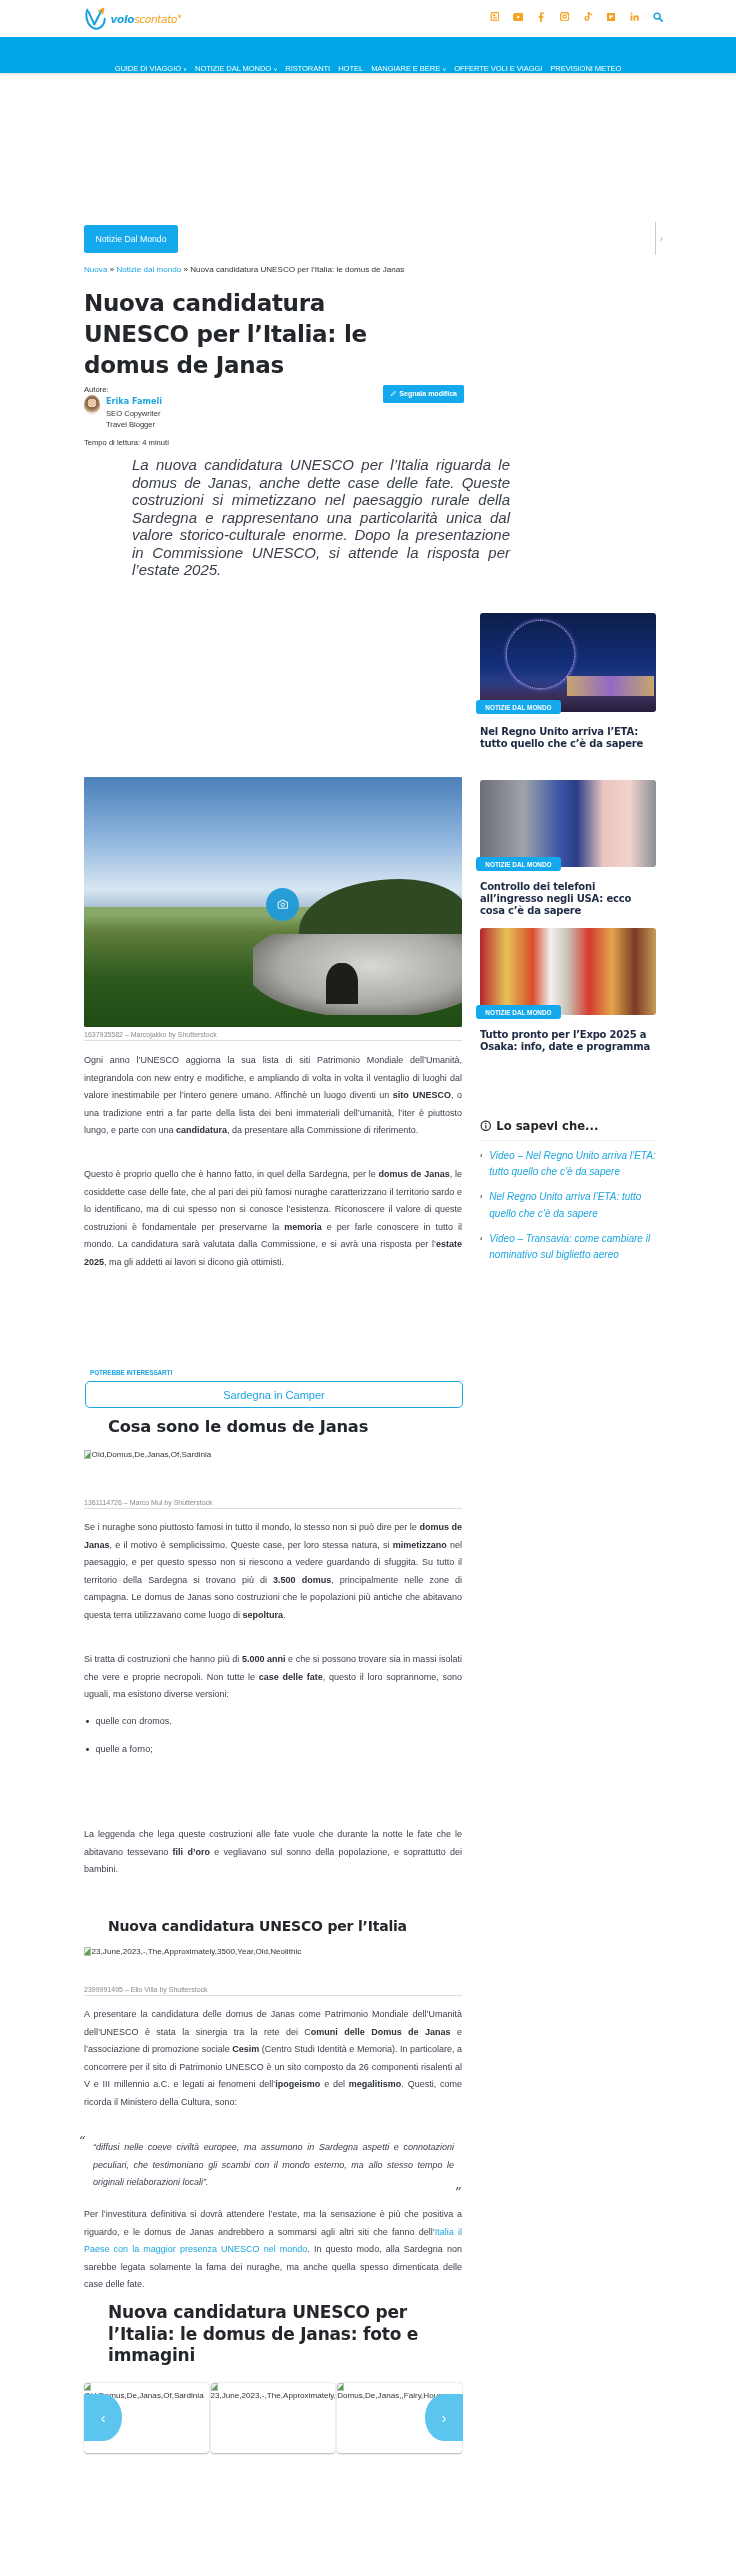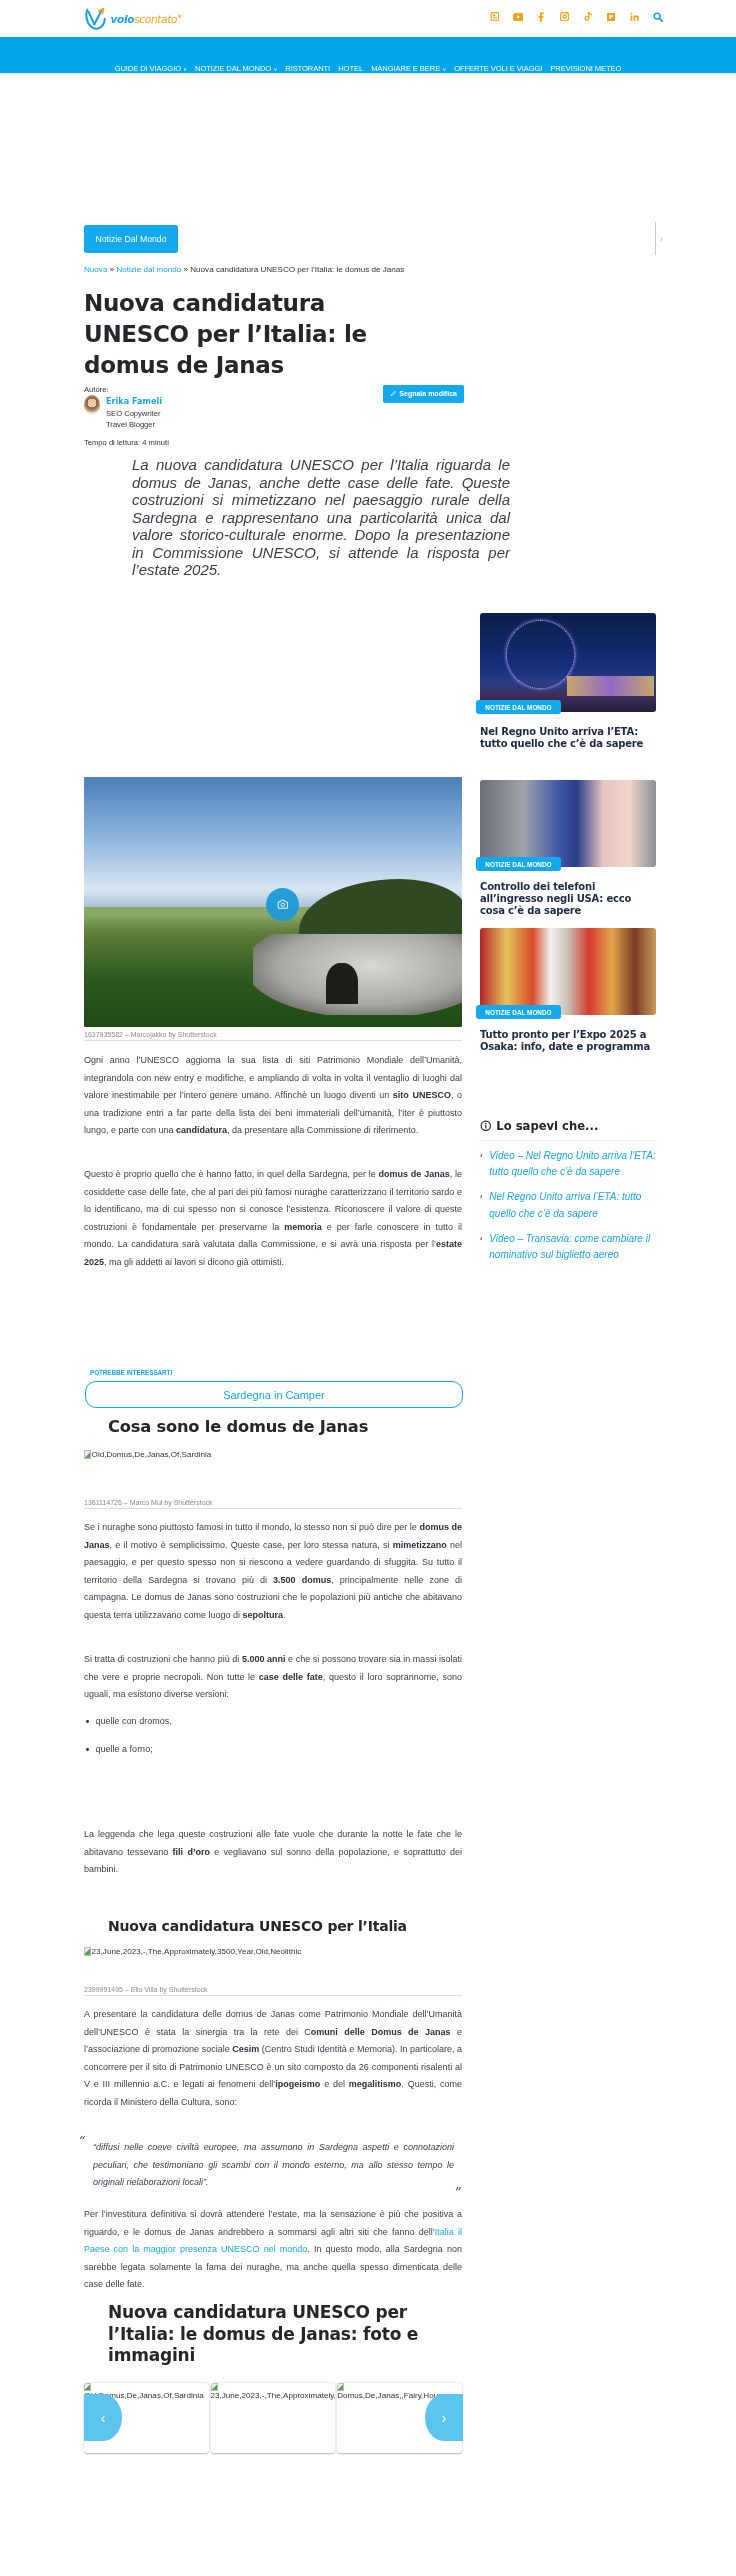--- a/index.html
+++ b/index.html
@@ -46,21 +46,21 @@
   .hero .rock { position: absolute; left: 169px; top: 157px; width: 215px; height: 81px; background: radial-gradient(ellipse at 55% 40%, #d8d8d4 0%, #a9a9a3 55%, #7b7b75 75%, transparent 76%); }
   .hero .bush { position: absolute; left: 215px; top: 102px; width: 169px; height: 87px; border-radius: 60% 40% 10% 30%; background: #2f4a22; }
   .hero .door { position: absolute; left: 242px; top: 186px; width: 32px; height: 41px; border-radius: 45% 45% 0 0; background: #1d1d1a; }
   .cam-btn { position: absolute; left: 182px; top: 111px; width: 33px; height: 33px; border-radius: 50%; background: #1f9ad8; display: flex; align-items: center; justify-content: center; opacity: 0.95; }
   .caption { font-size: 7px; color: #8a8a8a; border-bottom: 0.6px solid #dfdfdf; padding-bottom: 2.3px; }
   .p { font-size: 9px; line-height: 17.5px; color: #3a3f4b; text-align: justify; }
   .p b { color: #2c313a; }
   .p a { color: #1da5e0; }
 
   .interest-lbl { position: absolute; left: 90px; top: 1369px; font-size: 6.4px; font-weight: bold; color: #1da5e0; letter-spacing: -0.1px; }
-  .interest-box { position: absolute; left: 85px; top: 1381px; width: 378px; height: 27px; border: 0.6px solid #1da5e0; border-radius: 11px; display: flex; align-items: center; justify-content: center; color: #1da5e0; font-size: 11px; }
+  .interest-box { position: absolute; left: 85px; top: 1381px; width: 378px; height: 27px; border: 0.6px solid #1da5e0; border-radius: 5px; display: flex; align-items: center; justify-content: center; color: #1da5e0; font-size: 11px; }
   .h2 { font-family: "DejaVu Sans", sans-serif; font-weight: bold; color: #23262a; letter-spacing: -0.2px; margin-left: 24px; }
   .broken-img { font-size: 8.1px; color: #333; display: flex; align-items: center; }
   .broken-img .bi { width: 7px; height: 8.1px; display: inline-block; background: linear-gradient(135deg, #e6e9ee 50%, #5aa34d 50%); border: 0.6px solid #bbb; margin-right: 0.6px; }
 
   ul.types { list-style: none; }
   ul.types li { font-size: 9px; color: #3a3f4b; height: 28px; line-height: 12.8px; padding-left: 11.6px; position: relative; }
   ul.types li::before { content: ""; position: absolute; left: 2.3px; top: 5.2px; width: 2.9px; height: 2.9px; border-radius: 50%; background: #333; }
 
   .quote { position: absolute; left: 93px; top: 2139px; width: 361px; font-style: italic; font-size: 9px; line-height: 17.5px; color: #3a3f4b; text-align: justify; }
   .qmark { position: absolute; font-family: "DejaVu Serif", serif; font-size: 12.8px; color: #444; font-style: italic; }

